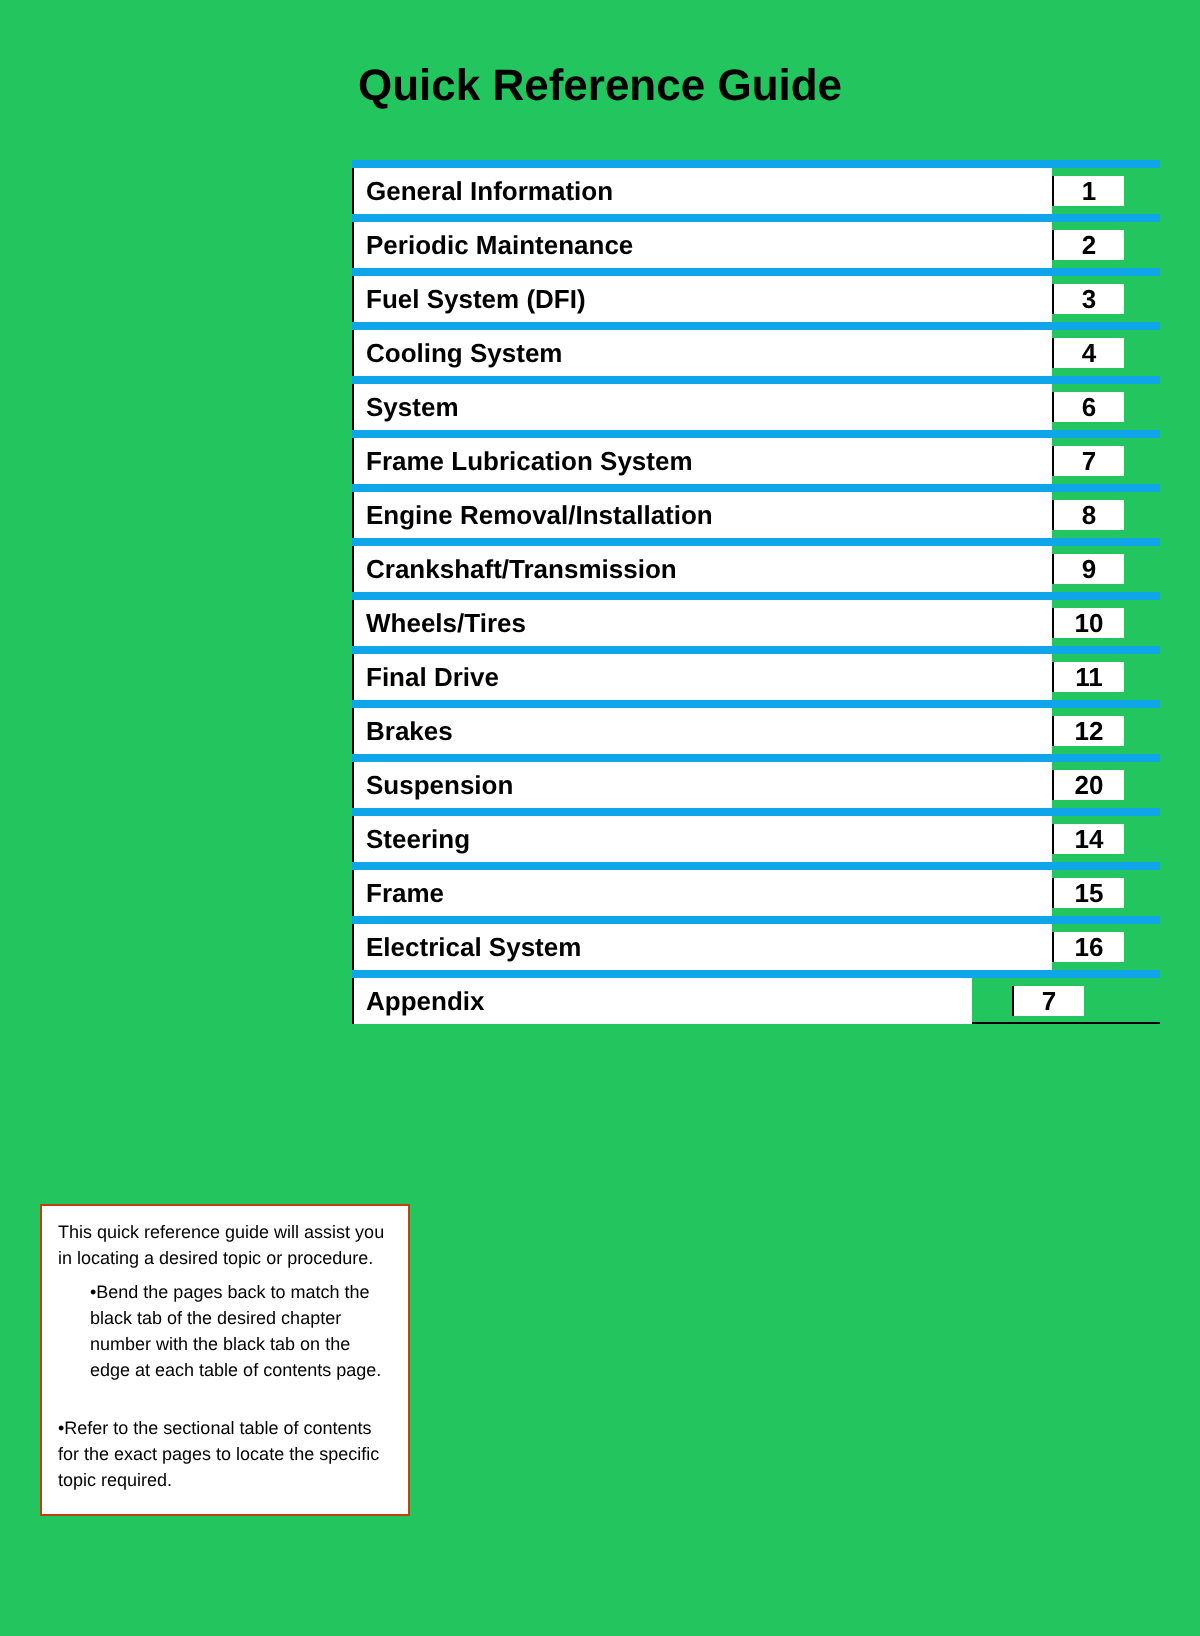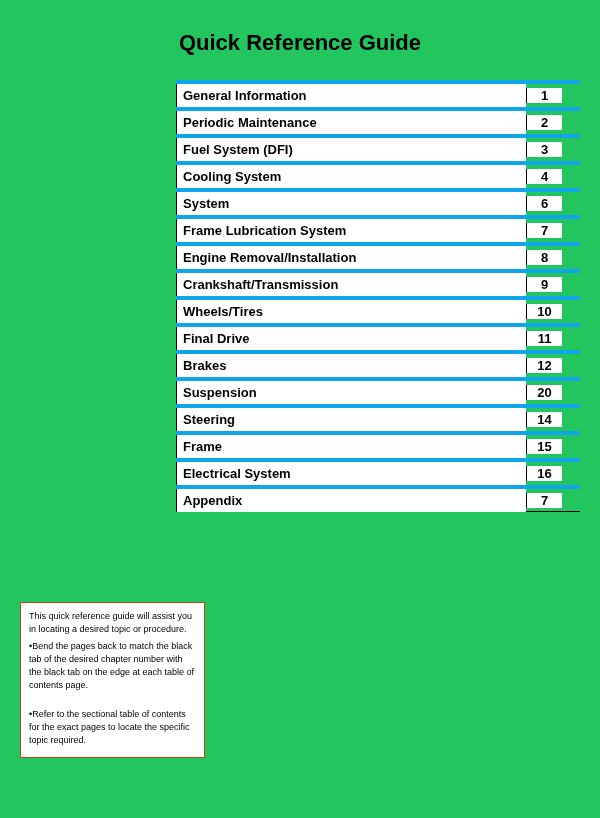--- a/index.html
+++ b/index.html
@@ -42,20 +42,21 @@
     .toc-row {
       display: flex;
       align-items: center;
       border-top: 4px solid #0ea5e9;
       height: 27px;
       margin-left: 26px;
     }
 
     .toc-row:last-child {
       border-bottom: 1px solid #000;
+      gap: 20px;
     }
 
     .toc-label {
       flex: 1;
       font-size: 13px;
       font-weight: bold;
       padding: 4px 6px;
       display: flex;
       align-items: center;
       border-left: 1px solid #000;
@@ -181,17 +182,17 @@
       </div>
       <div class="toc-row">
         <div class="toc-label">Appendix</div>
         <div class="toc-number">7</div>
         <div class="toc-tab"></div>
       </div>
     </div>
 
   <div class="note-box" id="note-box">
       <span style="display: block; margin-bottom: 4px;">This quick reference guide will assist you in locating a desired topic or procedure.</span>
-      <span style="display: block; margin-bottom: 3px;">•Bend the pages back to match the black tab of the desired chapter number with the black tab on the edge at each table of contents page.</span>
+      <span style="display: block; margin-bottom: 3px; margin-left: 16px;">•Bend the pages back to match the black tab of the desired chapter number with the black tab on the edge at each table of contents page.</span>
       <span style="display: block; margin-bottom: 3px; margin-top: 16px;">•Refer to the sectional table of contents for the exact pages to locate the specific topic required.</span>
     </div>
 
 </div>
 
 </body></html>

